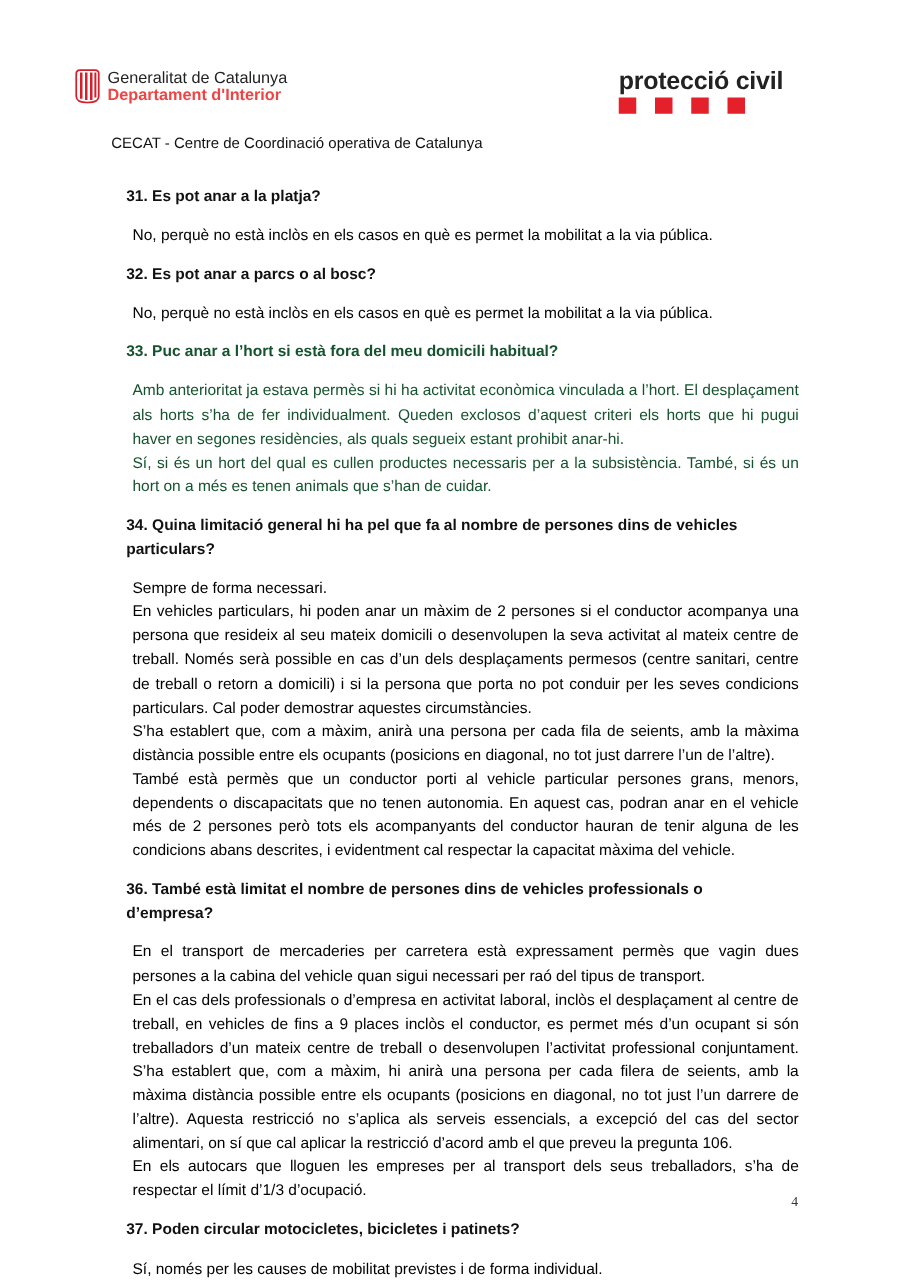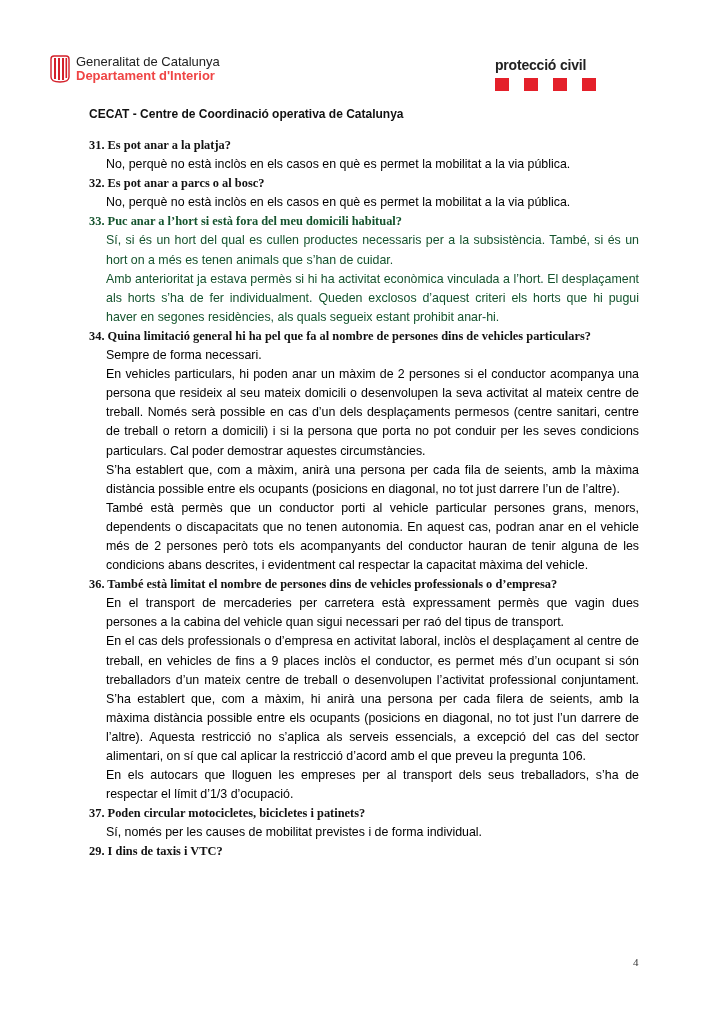--- a/index.html
+++ b/index.html
@@ -1,30 +1,30 @@
 <!DOCTYPE html>
 <html><head>
 <meta charset="utf-8">
 <style>
   html, body { margin: 0; padding: 0; background: #ffffff; }
   body { width: 725px; height: 1024px; position: relative; overflow: hidden;
          font-family: "Liberation Sans", sans-serif; color: #000; }
-  .header-left { position: absolute; left: 50px; top: 55px; display: flex; align-items: center; }
+  .header-left { position: absolute; left: 60px; top: 55px; display: flex; align-items: center; }
   .gencat-logo { width: 20px; height: 28px; margin-right: 6px; }
   .gencat-text { line-height: 14px; font-size: 13px; }
   .gencat-line1 { color: #222; font-weight: normal; }
   .gencat-line2 { color: #ef4444; font-weight: bold; font-size: 13px; }
   .header-right { position: absolute; left: 495px; top: 55px; }
-  .pc-title { font-weight: bold; font-size: 14px; letter-spacing: -0.2px; color: #222; line-height: 20px; }
+  .pc-title { font-weight: bold; font-size: 20px; letter-spacing: -0.2px; color: #222; line-height: 20px; }
   .pc-squares { display: flex; gap: 15px; margin-top: 3px; }
   .pc-sq { width: 14px; height: 13px; background: #e4202a; }
-  .cecat { position: absolute; left: 89px; top: 107px; font-weight: bold; font-size: 12px; color: #111; }
+  .cecat { position: absolute; left: 89px; top: 107px; font-weight: normal; font-size: 12px; color: #111; }
   .content { position: absolute; left: 89px; top: 136px; width: 550px;
              font-family: "Liberation Sans", sans-serif; font-size: 12.4px; line-height: 19.1px; }
-  .q { font-weight: bold; color: #111; margin: 0; font-family: Liberation Serif, serif; }
+  .q { font-weight: bold; color: #111; margin: 12px; }
   .a { margin: 0 0 0 17px; text-align: justify; color: #000000; }
   .blue .q, .blue .a { color: #14532d; }
   .page-num { position: absolute; left: 633px; top: 956px; font-family: "Liberation Serif", serif; font-size: 11px; color: #333; }
 </style>
 </head>
 <body>
 
 <div class="header-left">
   <svg class="gencat-logo" viewBox="0 0 20 28">
     <path d="M1 4 Q1 1 4 1 L16 1 Q19 1 19 4 L19 22 Q19 27 10 27 Q1 27 1 22 Z" fill="none" stroke="#d4202a" stroke-width="1.4"></path>
@@ -55,22 +55,22 @@
     <div>
       <p class="q">31. Es pot anar a la platja?</p>
       <p class="a">No, perquè no està inclòs en els casos en què es permet la mobilitat a la via pública.</p>
     </div>
     <div>
       <p class="q">32. Es pot anar a parcs o al bosc?</p>
       <p class="a">No, perquè no està inclòs en els casos en què es permet la mobilitat a la via pública.</p>
     </div>
     <div class="blue">
       <p class="q">33. Puc anar a l’hort si està fora del meu domicili habitual?</p>
+      <p class="a">Amb anterioritat ja estava permès si hi ha activitat econòmica vinculada a l’hort. El desplaçament als horts s’ha de fer individualment. Queden exclosos d’aquest criteri els horts que hi pugui haver en segones residències, als quals segueix estant prohibit anar-hi.</p>
       <p class="a">Sí, si és un hort del qual es cullen productes necessaris per a la subsistència. També, si és un hort on a més es tenen animals que s’han de cuidar.</p>
-      <p class="a">Amb anterioritat ja estava permès si hi ha activitat econòmica vinculada a l’hort. El desplaçament als horts s’ha de fer individualment. Queden exclosos d’aquest criteri els horts que hi pugui haver en segones residències, als quals segueix estant prohibit anar-hi.</p>
     </div>
     <div>
       <p class="q">34. Quina limitació general hi ha pel que fa al nombre de persones dins de vehicles particulars?</p>
       <p class="a">Sempre de forma necessari.</p>
     </div>
     <div>
       <p class="a">En vehicles particulars, hi poden anar un màxim de 2 persones si el conductor acompanya una persona que resideix al seu mateix domicili o desenvolupen la seva activitat al mateix centre de treball. Només serà possible en cas d’un dels desplaçaments permesos (centre sanitari, centre de treball o retorn a domicili) i si la persona que porta no pot conduir per les seves condicions particulars. Cal poder demostrar aquestes circumstàncies.</p>
       <p class="a">S’ha establert que, com a màxim, anirà una persona per cada fila de seients, amb la màxima distància possible entre els ocupants (posicions en diagonal, no tot just darrere l’un de l’altre).</p>
       <p class="a">També està permès que un conductor porti al vehicle particular persones grans, menors, dependents o discapacitats que no tenen autonomia. En aquest cas, podran anar en el vehicle més de 2 persones però tots els acompanyants del conductor hauran de tenir alguna de les condicions abans descrites, i evidentment cal respectar la capacitat màxima del vehicle.</p>
     </div>

